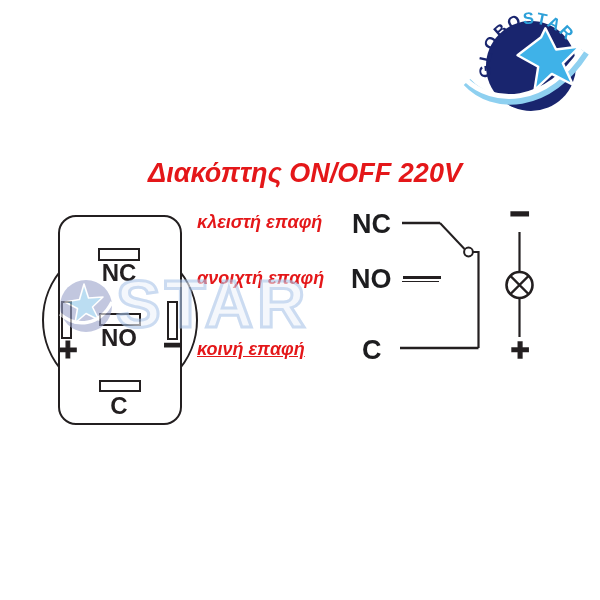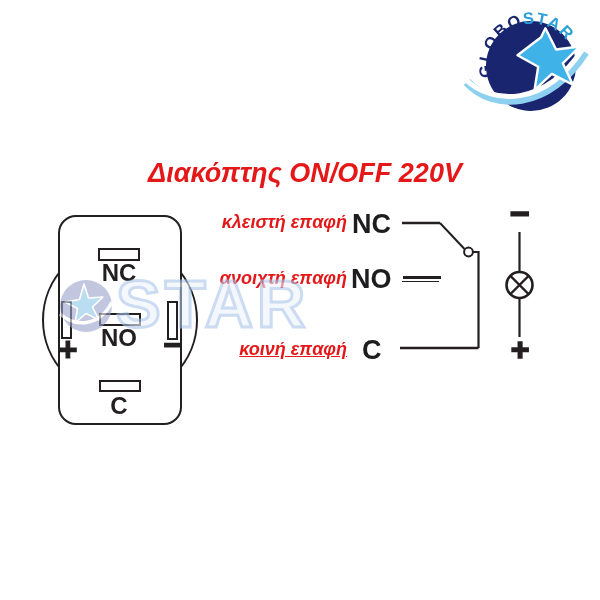--- a/index.html
+++ b/index.html
@@ -23,21 +23,21 @@
   .term{color:#231f20;font-weight:bold;font-size:24px;text-align:center;line-height:1;}
   .t-nc{left:95px;top:261px;width:48px;}
   .t-no{left:95px;top:326px;width:48px;}
   .t-c{left:95px;top:394px;width:48px;}
   .sign{color:#231f20;font-weight:bold;font-size:33px;text-align:center;line-height:1;
         -webkit-text-stroke:1.2px #231f20;}
   .s-plus{left:53px;top:333px;width:30px;}
   .s-minus{left:158px;top:328px;width:30px;}
   
   .redlbl{color:#e41719;font-weight:bold;font-style:italic;font-size:18px;
-          width:150px;text-align:right;line-height:1.2;}
+          width:150px;text-align:left;line-height:1.2;}
   .r1{left:197px;top:212px;}
   .r2{left:197px;top:268px;}
   .r3{left:197px;top:339px;text-decoration:underline;}
   .blklbl{color:#1d1d1f;font-weight:bold;font-size:27px;line-height:1;}
   .b-nc{left:352px;top:211px;}
   .b-no{left:351px;top:266px;}
   .b-c{left:362px;top:337px;}
   
   .lampsign{color:#231f20;font-weight:bold;text-align:center;
             -webkit-text-stroke:1.6px #231f20;}

